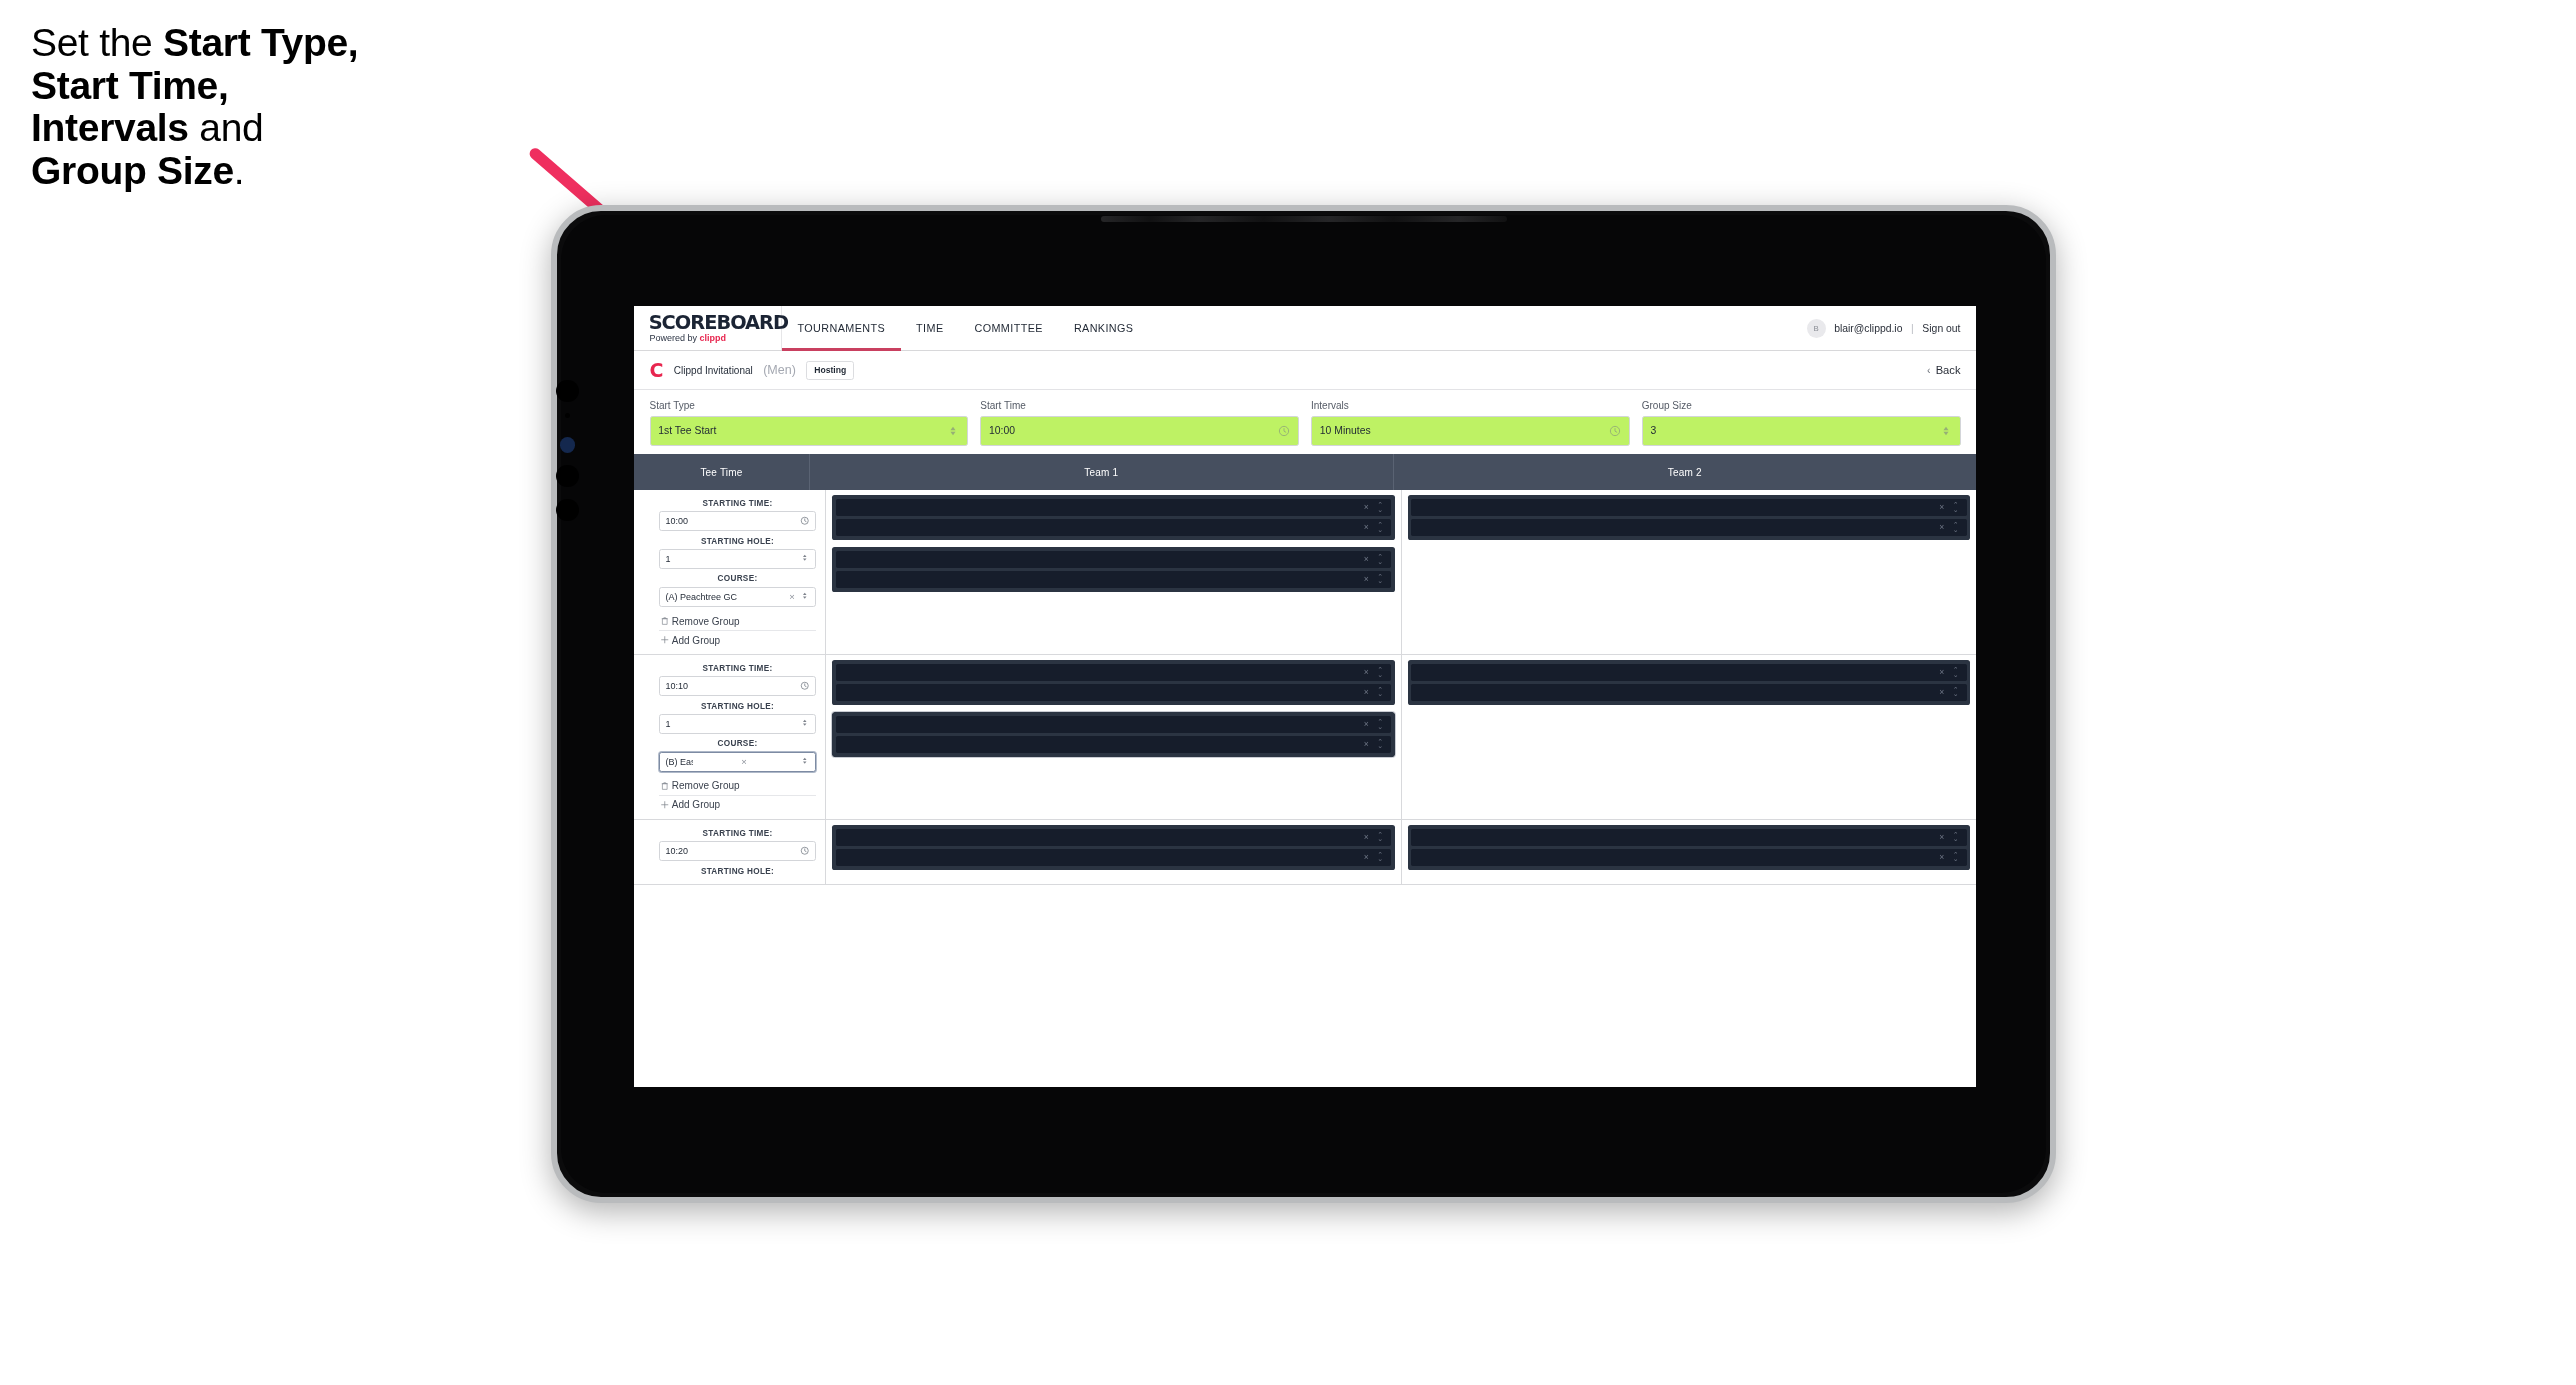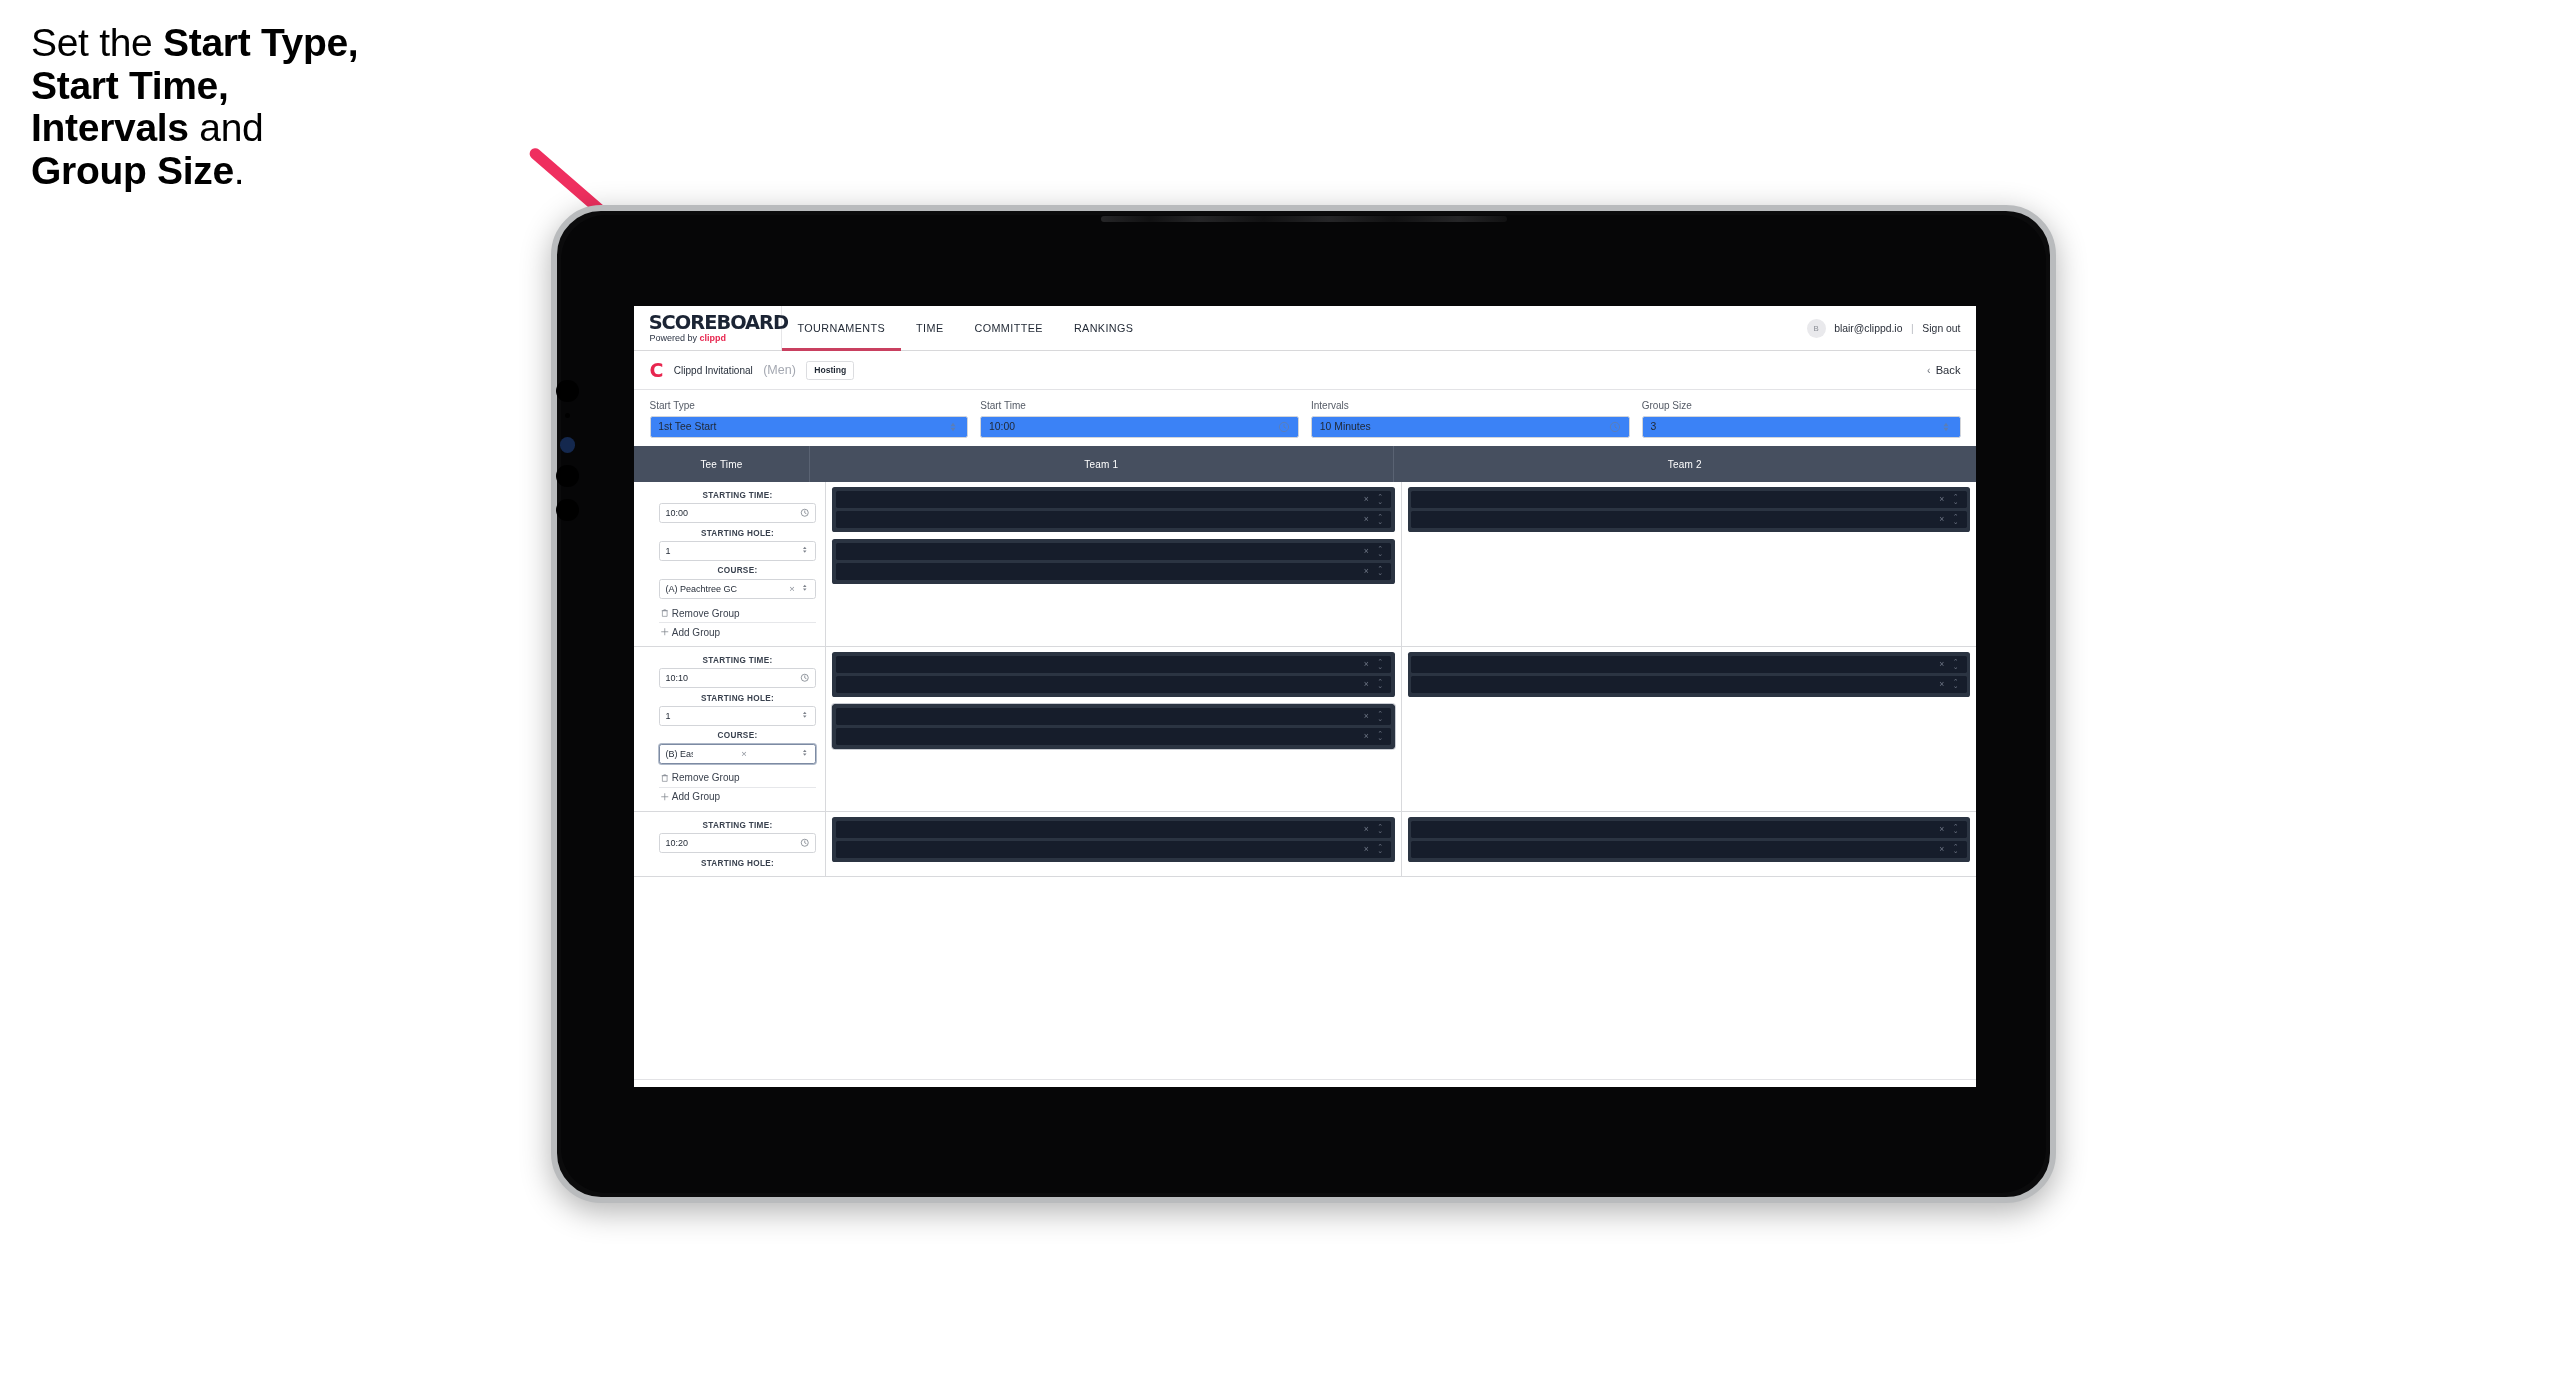--- a/index.html
+++ b/index.html
@@ -113,21 +113,21 @@
   }
   .back .chev { font-size:10.4px; color:#6b7079; }
 
   
   .formrow {
     display:flex; gap:12px; padding: 10.4px 15.5px 8.6px 15.5px; background:#fff;
   }
   .field { flex:1; min-width:0; }
   .field-label { font-size: 10px; color:#555b66; margin-bottom: 4.3px; }
   .input {
-    height: 22px; border:0.9px solid #d3d5d9; border-radius:2.6px; background:#3b82f6;
+    height: 30px; border:0.9px solid #d3d5d9; border-radius:2.6px; background:#bef264;
     display:flex; align-items:center; padding: 0 7.8px;
     font-size: 10.4px; color:#1f2733; position:relative;
   }
   .input .val { flex:1; overflow:hidden; white-space:nowrap; }
   .ic { width:12px; height:12px; flex:none; opacity:.55; }
   .ic svg { display:block; }
 
   
   .thead { display:flex; background:#464f5f; color:#fff; height:36px; }
   .th {

